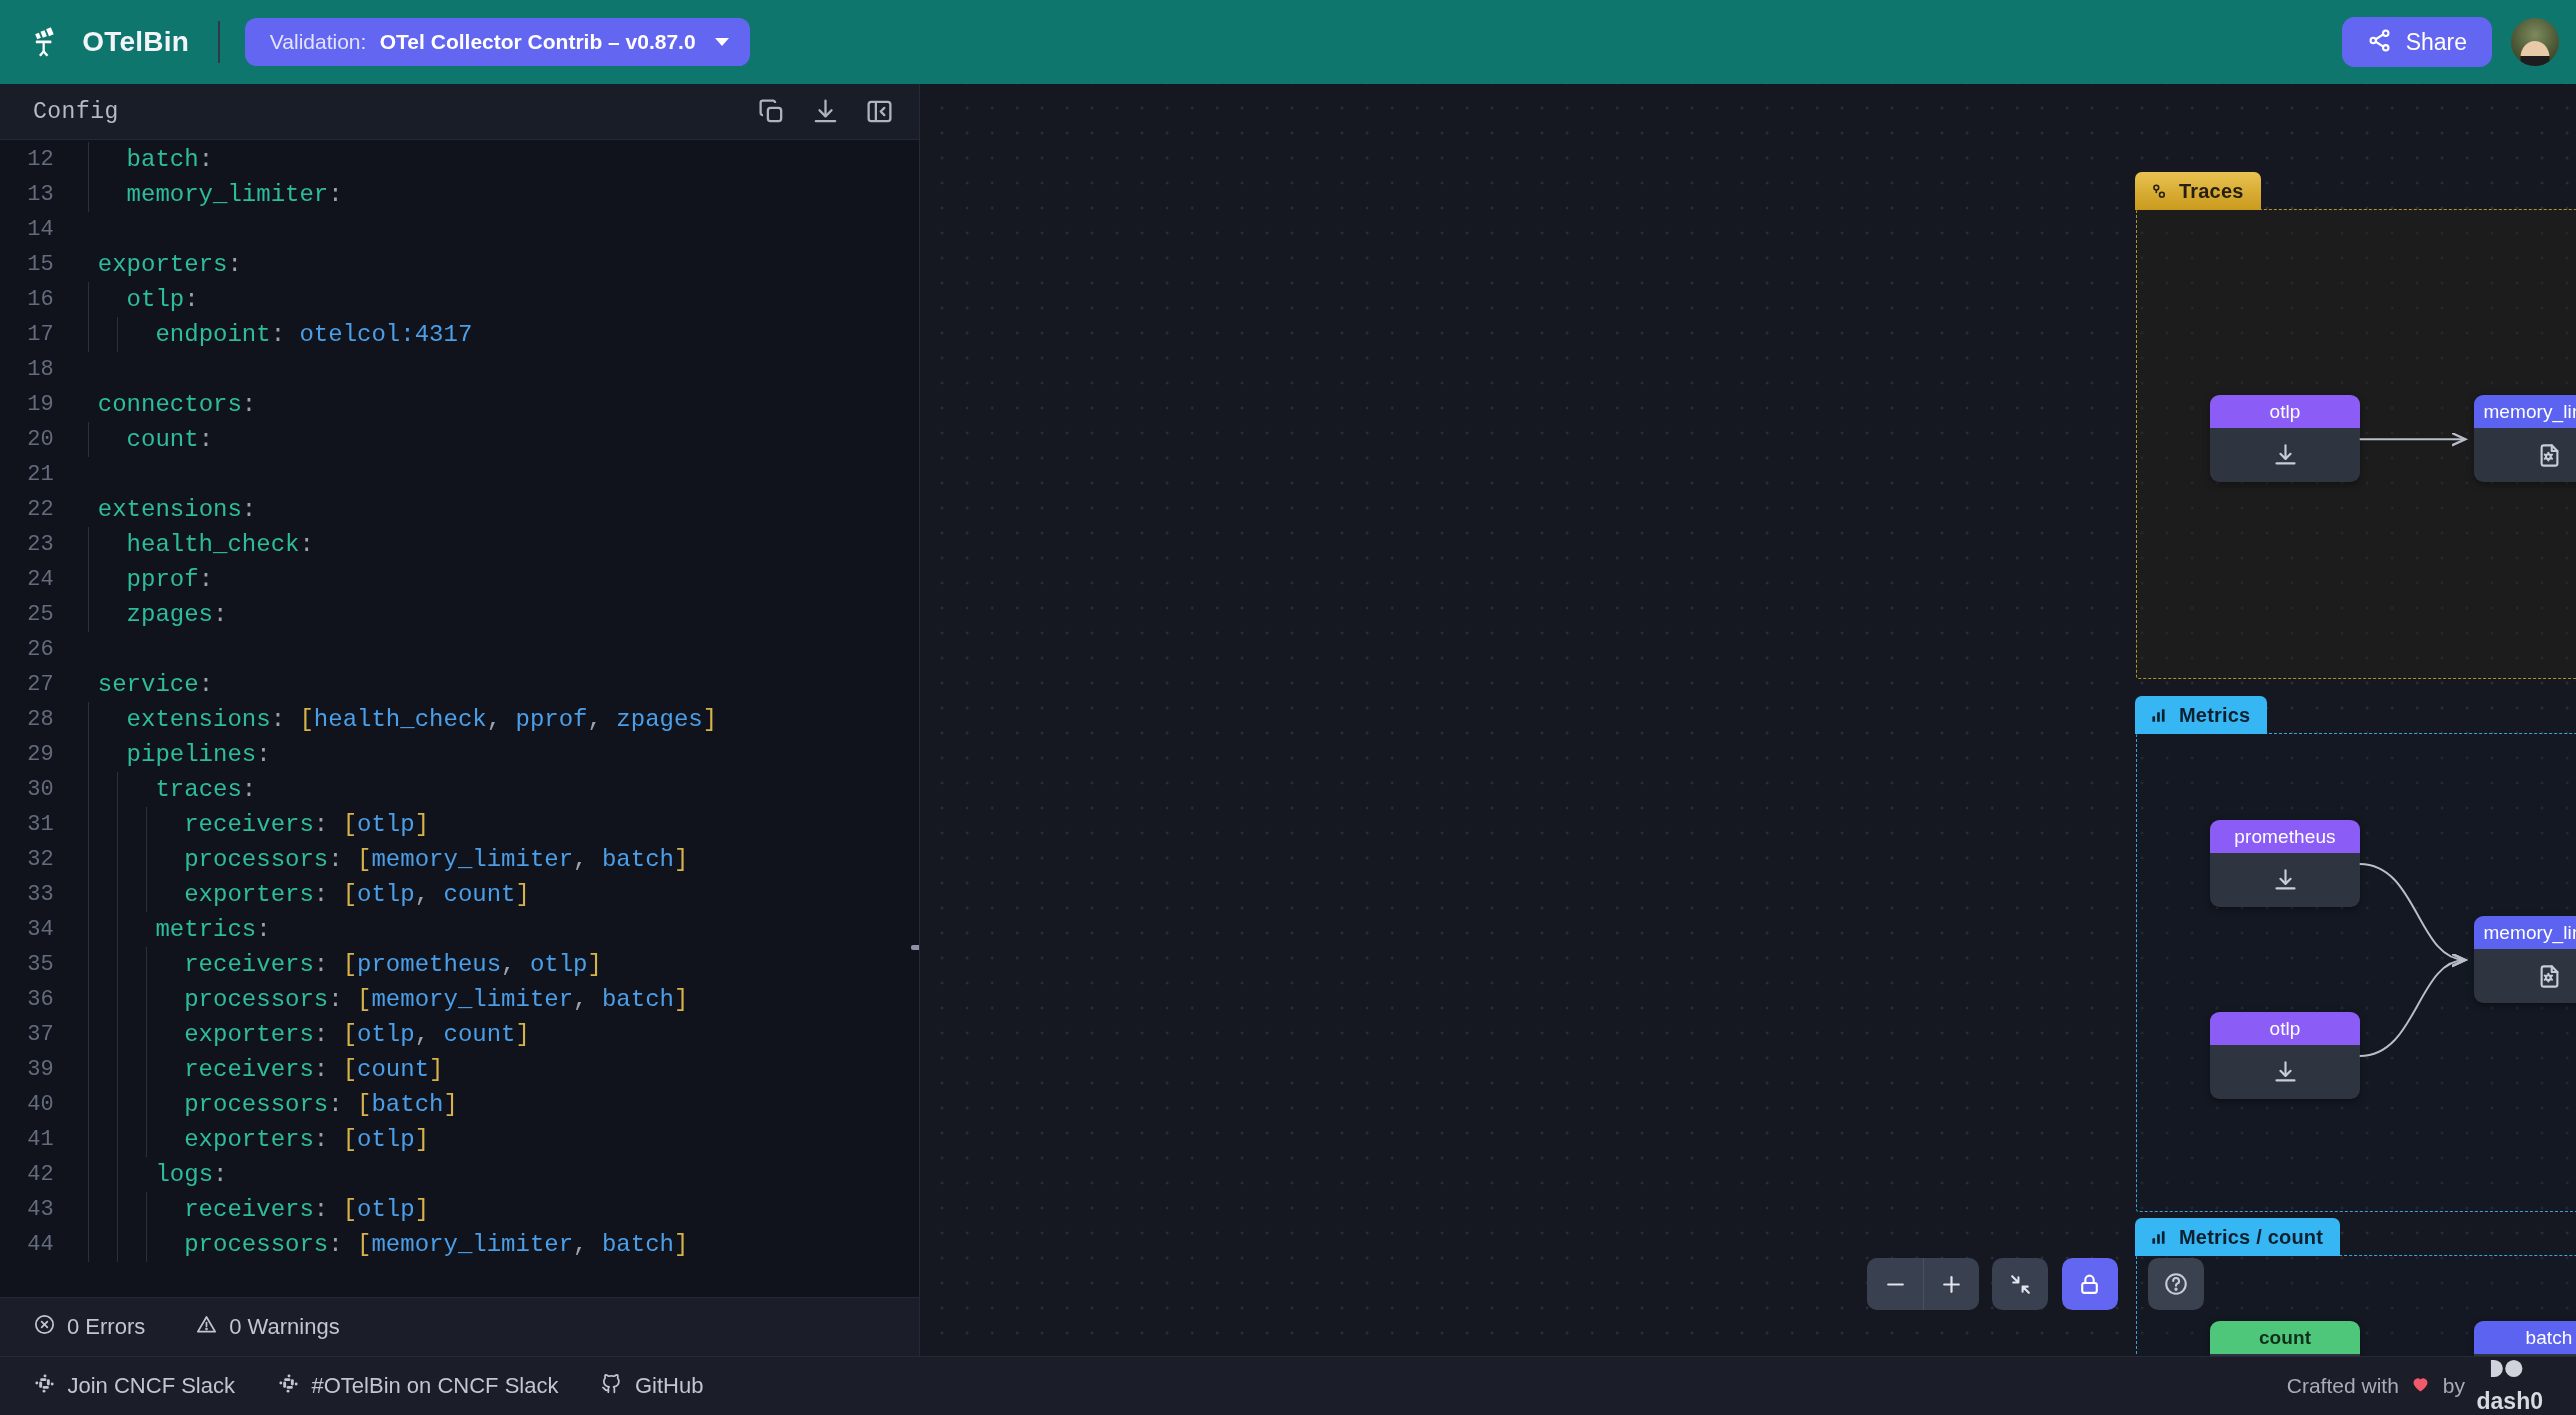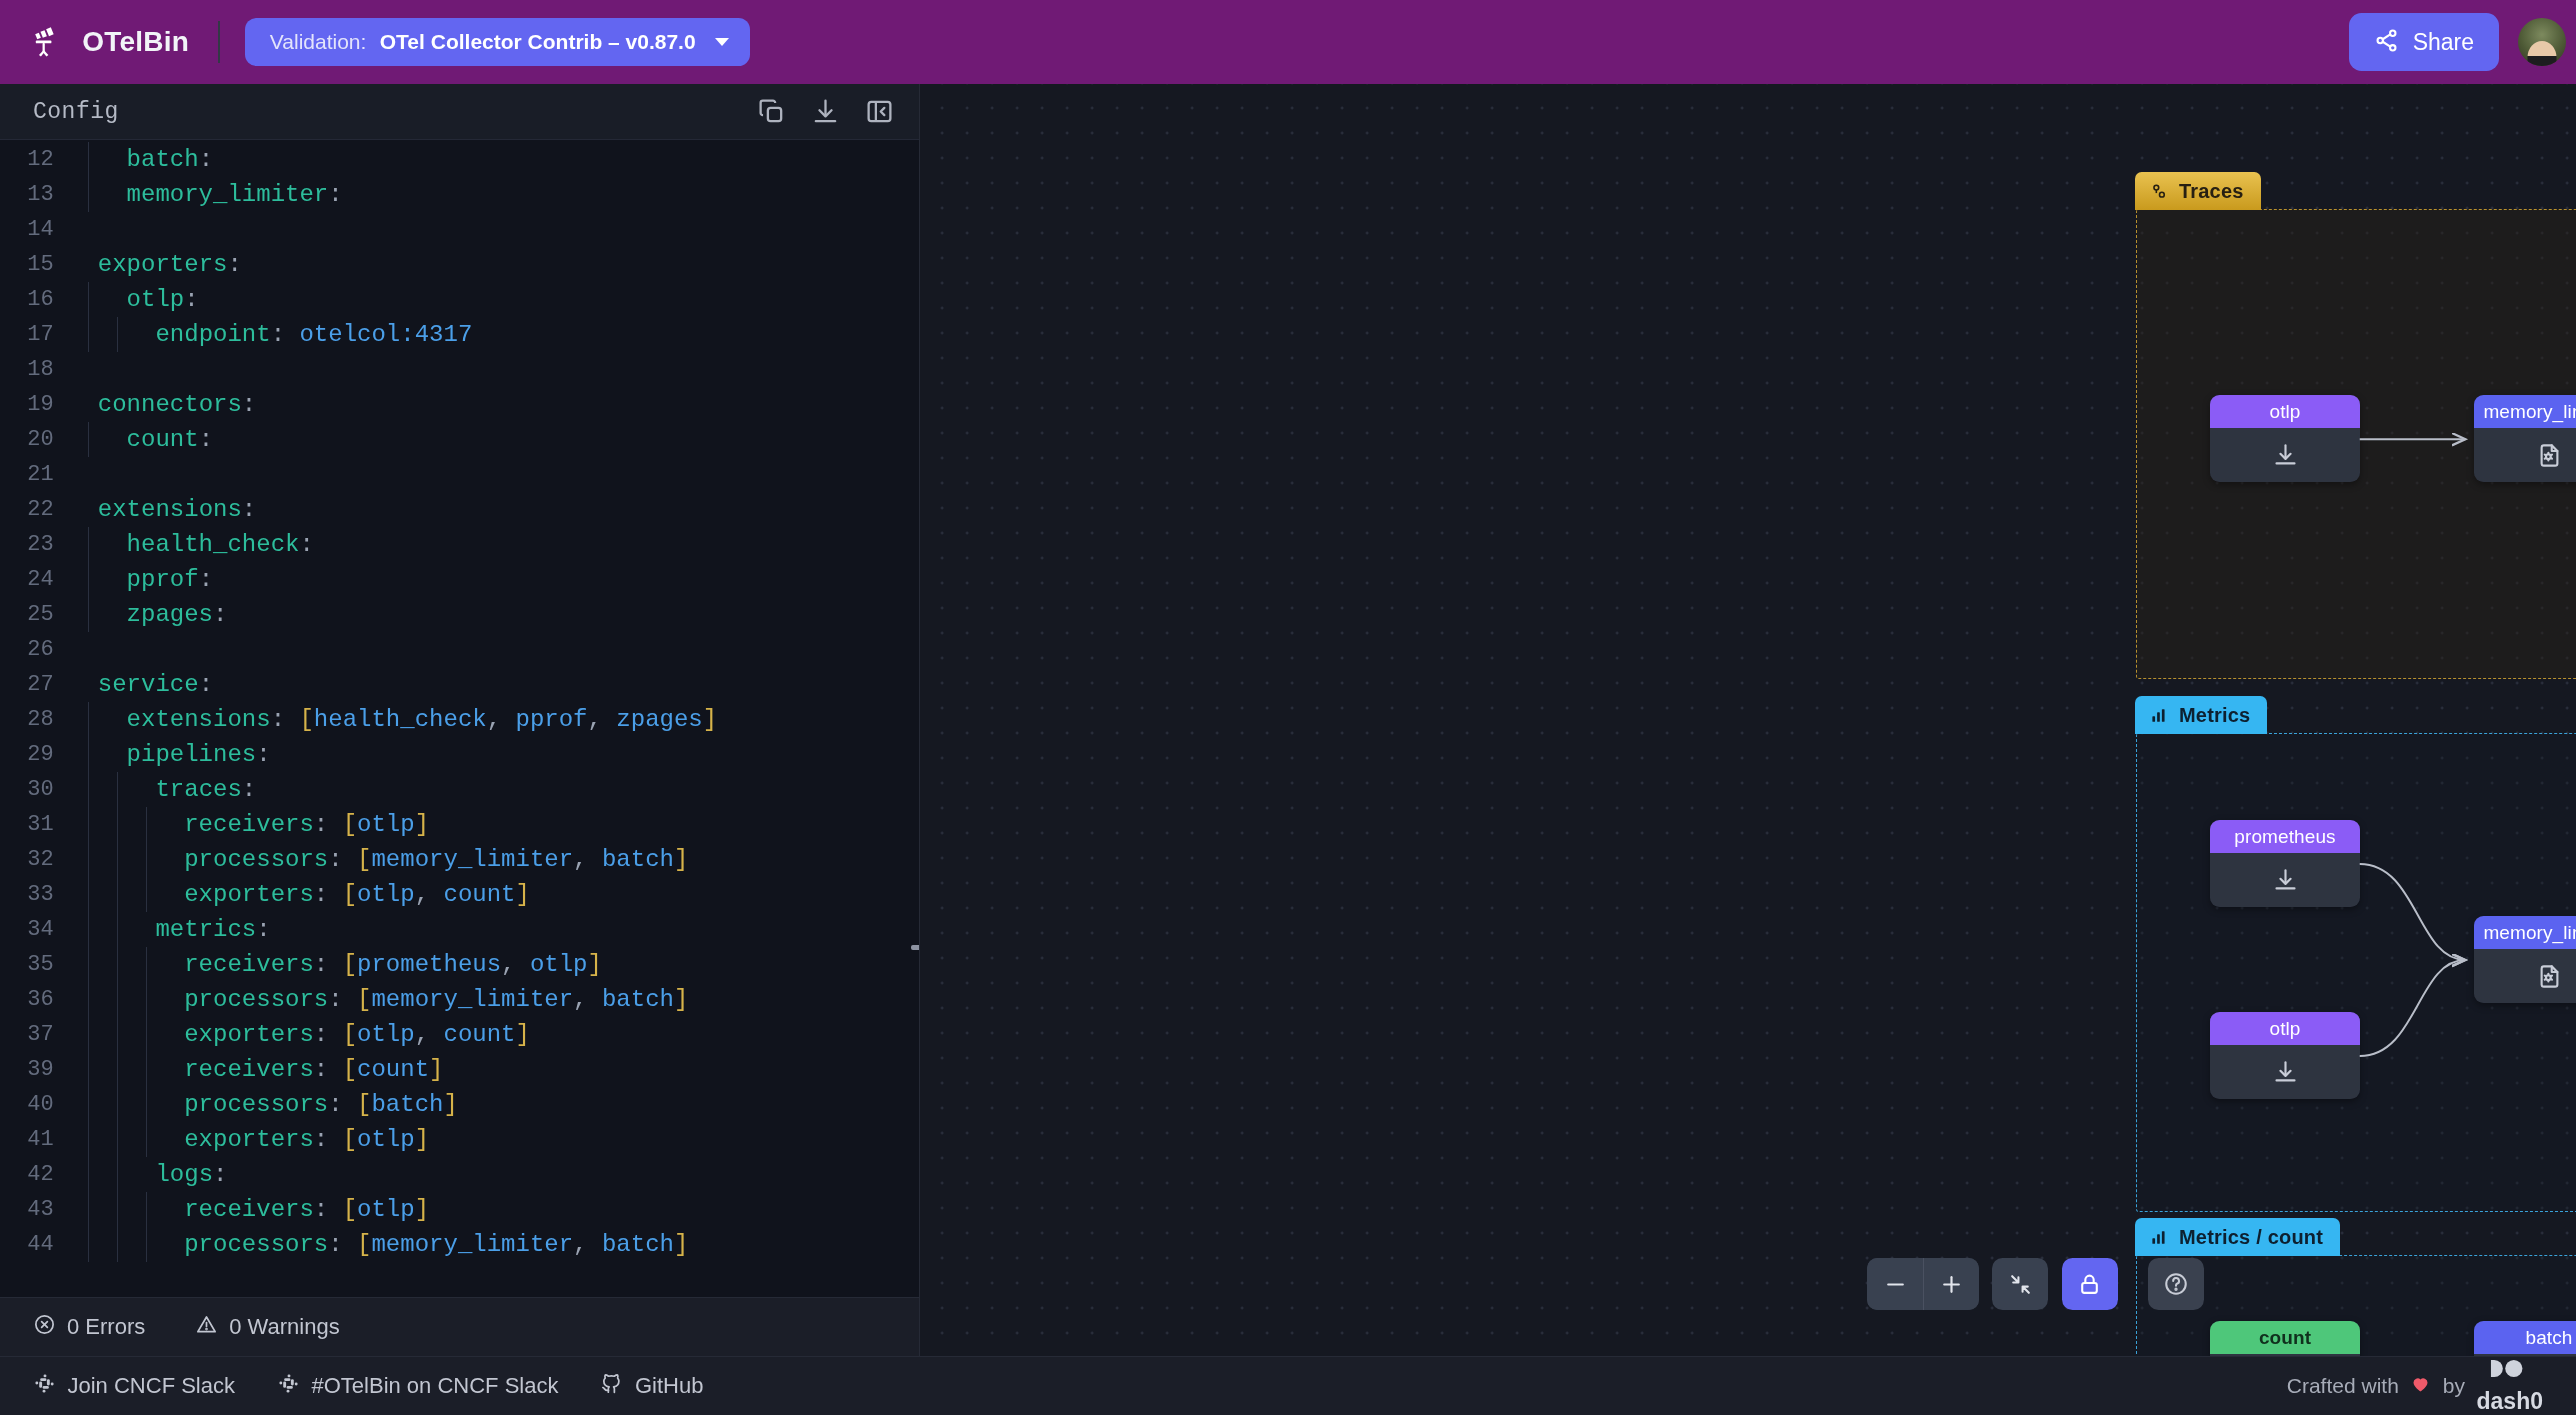--- a/index.html
+++ b/index.html
@@ -8,41 +8,41 @@
     background:#151821;
     font-family:"Liberation Sans", sans-serif;
     color:#d9dce4;
     -webkit-font-smoothing:antialiased;
   }
   .app { width:2576px; height:1415px; display:flex; flex-direction:column; }
 
   
   .header {
     height:84px; flex:0 0 84px;
-    background:#701a75;
+    background:#0f766e;
     display:flex; align-items:center;
-    padding:0 10px 0 31px;
+    padding:0 17px 0 31px;
     position:relative;
     text-align:right;
   }
   .brand { display:flex; align-items:center; gap:15.3px; }
   .logo-icon { width:36px; height:36px; display:block; }
   .brand-name { font-size:28px; font-weight:bold; color:#f2f4f8; letter-spacing:0.2px; }
   .hdr-sep { width:1.9px; height:42px; background:#333846; margin:0 25px 0 29px; }
   .validation-pill {
     background:#6366f1; border-radius:11.5px;
     height:48px; display:flex; align-items:center; gap:13.4px;
     padding:0 21px 0 25px; cursor:pointer;
   }
   .validation-pill .vp-label { font-size:21px; color:#e3e4fb; font-weight:normal; }
   .validation-pill .vp-value { font-size:21px; color:#ffffff; font-weight:bold; }
   .chev { width:0;height:0;border-left:7.7px solid transparent;border-right:7.7px solid transparent;border-top:8.6px solid #fff; margin-left:5.8px; }
   .hdr-right { margin-left:auto; display:flex; align-items:center; gap:19px; }
   .share-btn {
-    background:#6366f1; border-radius:12.5px; height:58px;
+    background:#6366f1; border-radius:12.5px; height:50px;
     display:flex; align-items:center; gap:13.4px; padding:0 25px;
     cursor:pointer;
   }
   .share-btn .sb-text { font-size:23px; color:#fff; font-weight:500; }
   .avatar {
     width:48px;height:48px;border-radius:50%;
     background:radial-gradient(circle at 50% 35%, #7d8a5e 0%, #4e5a36 55%, #2c3220 100%);
     position:relative; overflow:hidden; cursor:pointer;
   }
   .avatar::after {

